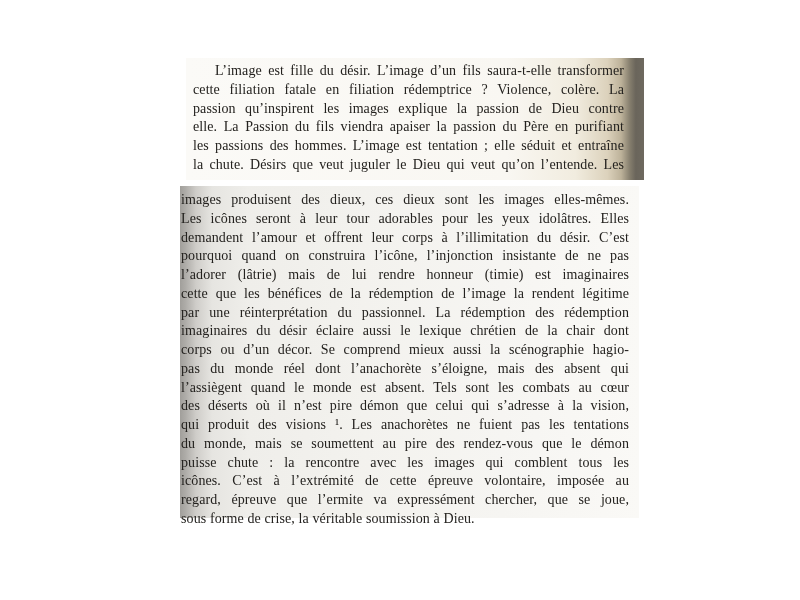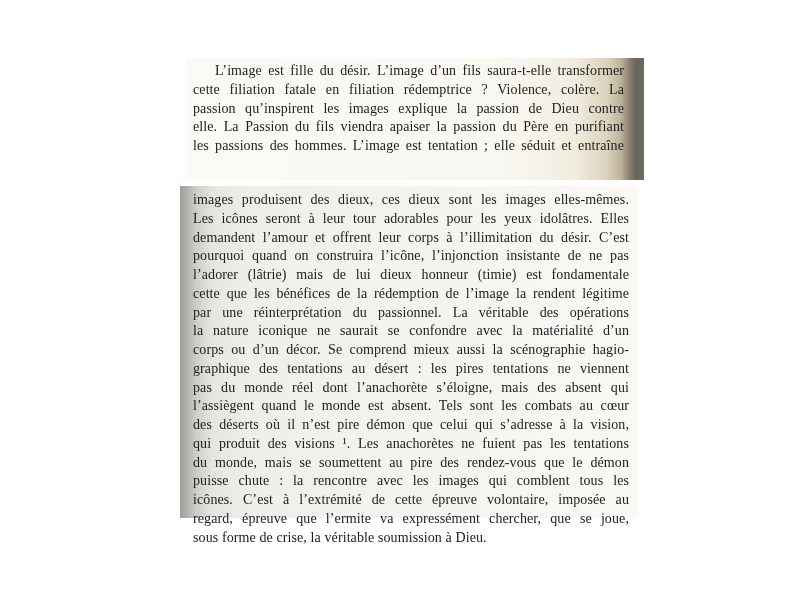--- a/index.html
+++ b/index.html
@@ -30,21 +30,21 @@
     background: linear-gradient(90deg,
       #fbfaf7 0%, #f9f7f2 70%, #f1ecdf 85%,
       #dcd2bc 92%, #bdb29a 95%, #837c6c 97%, #6a655b 98.2%, #6e695f 100%);
   }
   
   #block2 {
     left: 180px;
     top: 186px;
     width: 459px;
     height: 332px;
-    padding: 5px 10px 0 13px;
+    padding: 5px 10px 0 1px;
     background: linear-gradient(90deg,
       #a19f9b 0%, #aeaca8 1.2%, #cfcdc9 3.5%, #e6e5e1 7%,
       #efeeea 15%, #f3f2ee 40%, #f6f5f2 70%, #faf9f6 100%);
   }
   .line {
     font-size: 14px;
     line-height: 18.75px;
     text-align: justify;
     text-align-last: justify;
     letter-spacing: 0.1px;
@@ -62,33 +62,33 @@
 <body>
 
 <div id="canvas">
 
   <div id="block1" class="scan-block">
     <div class="line indent">L’image est fille du désir. L’image d’un fils saura-t-elle transformer</div>
     <div class="line">cette filiation fatale en filiation rédemptrice ? Violence, colère. La</div>
     <div class="line">passion qu’inspirent les images explique la passion de Dieu contre</div>
     <div class="line">elle. La Passion du fils viendra apaiser la passion du Père en purifiant</div>
     <div class="line">les passions des hommes. L’image est tentation ; elle séduit et entraîne</div>
+    <div class="line">la chute. Désirs que veut juguler le Dieu qui veut qu’on l’entende. Les</div>
   </div>
 
   <div id="block2" class="scan-block">
     <div class="line">images produisent des dieux, ces dieux sont les images elles-mêmes.</div>
     <div class="line">Les icônes seront à leur tour adorables pour les yeux idolâtres. Elles</div>
     <div class="line">demandent l’amour et offrent leur corps à l’illimitation du désir. C’est</div>
     <div class="line">pourquoi quand on construira l’icône, l’injonction insistante de ne pas</div>
-    <div class="line">l’adorer (lâtrie) mais de lui dieux honneur (timie) est fondamentale</div>
+    <div class="line">l’adorer (lâtrie) mais de lui rendre honneur (timie) est imaginaires</div>
     <div class="line">cette que les bénéfices de la rédemption de l’image la rendent légitime</div>
-    <div class="line">par une réinterprétation du passionnel. La véritable des opérations</div>
-    <div class="line">la nature iconique ne saurait se confondre avec la matérialité d’un</div>
+    <div class="line">par une réinterprétation du passionnel. La rédemption des rédemption</div>
+    <div class="line">imaginaires du désir éclaire aussi le lexique chrétien de la chair dont</div>
     <div class="line">corps ou d’un décor. Se comprend mieux aussi la scénographie hagio-</div>
-    <div class="line">graphique des tentations au désert : les pires tentations ne viennent</div>
     <div class="line">pas du monde réel dont l’anachorète s’éloigne, mais des absent qui</div>
     <div class="line">l’assiègent quand le monde est absent. Tels sont les combats au cœur</div>
     <div class="line">des déserts où il n’est pire démon que celui qui s’adresse à la vision,</div>
     <div class="line">qui produit des visions ¹. Les anachorètes ne fuient pas les tentations</div>
     <div class="line">du monde, mais se soumettent au pire des rendez-vous que le démon</div>
     <div class="line">puisse chute : la rencontre avec les images qui comblent tous les</div>
     <div class="line">icônes. C’est à l’extrémité de cette épreuve volontaire, imposée au</div>
     <div class="line">regard, épreuve que l’ermite va expressément chercher, que se joue,</div>
     <div class="line no-justify">sous forme de crise, la véritable soumission à Dieu.</div>
   </div>

